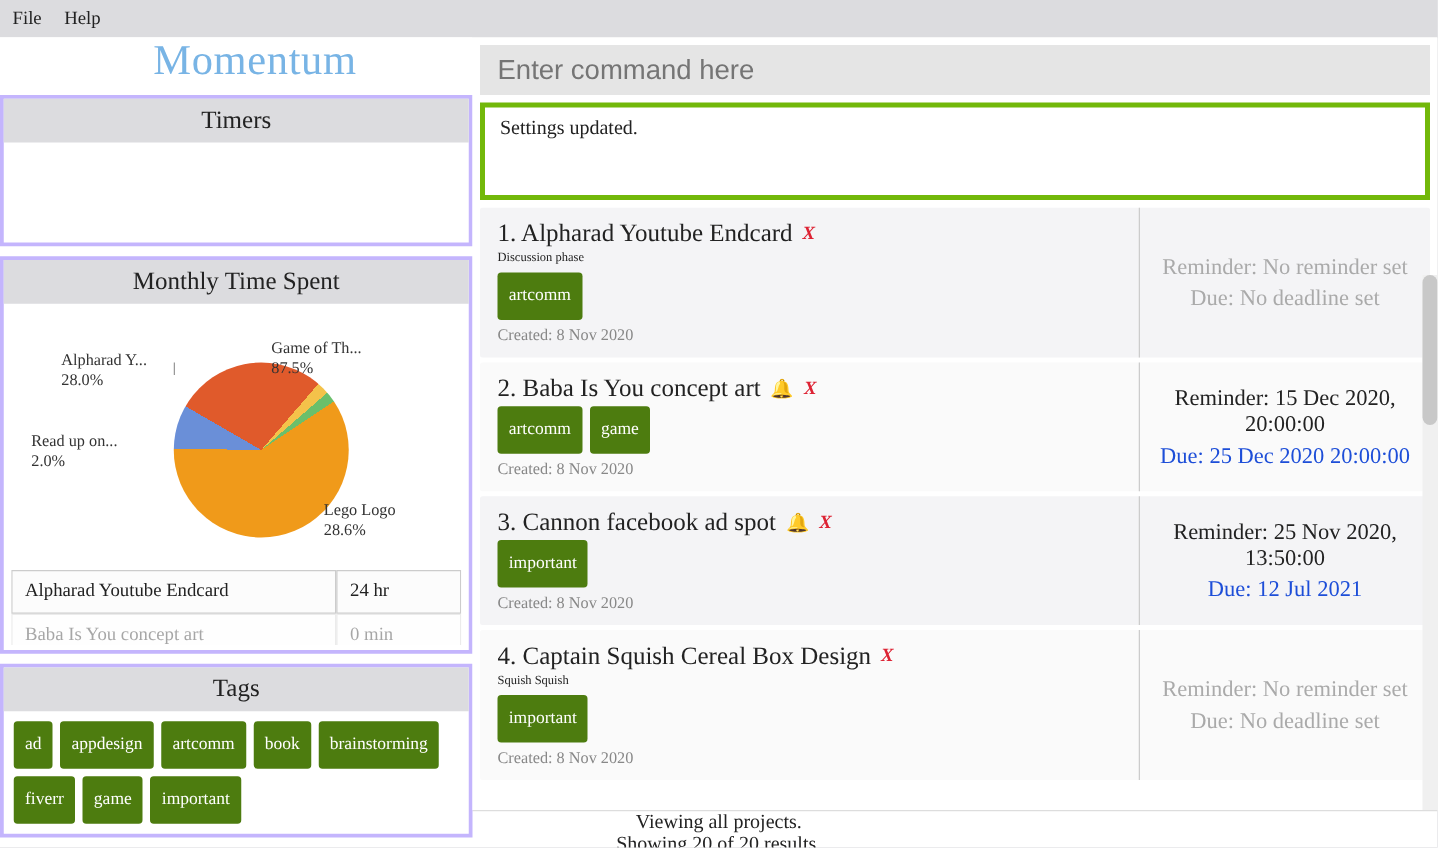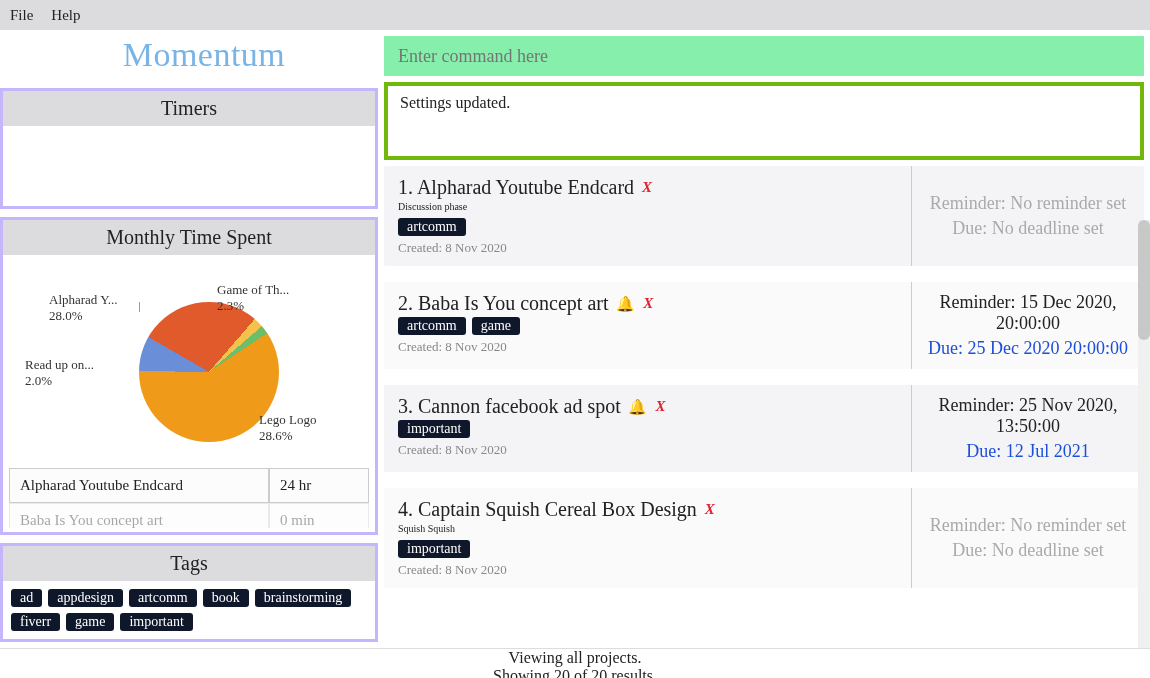--- a/index.html
+++ b/index.html
@@ -21,25 +21,25 @@
   .lbl2 { left: 208px; top: 0px; width: 100px; text-align: left; }
   .lbl3 { left: 16px; top: 75px; width: 100px; text-align: left; }
   .lbl4 { left: 250px; top: 130px; width: 100px; text-align: left; }
   .line { position: absolute; background: #999; }
   .time-table { display: flex; flex-direction: column; margin-top: 6px; max-height: 60px; overflow: hidden; }
   .time-row { display: flex; }
   .time-row > div { border: 1px solid #ccc; padding: 8px 10px; background: #fcfcfc; font-family: Georgia, serif; font-size: 15px; }
   .time-row > div:first-child { flex: 1; }
   .time-row > div:last-child { width: 100px; text-align: left; }
   .tags-body { padding: 8px; display: flex; flex-wrap: wrap; gap: 6px; }
-  .tag-chip { background: #0f172a; color: #fff; padding: 1px 9px; border-radius: 3px; font-family: Georgia, serif; font-size: 14px; cursor: pointer; }
+  .tag-chip { background: #4d7c0f; color: #fff; padding: 11px 9px; border-radius: 3px; font-family: Georgia, serif; font-size: 14px; cursor: pointer; }
   .main { flex: 1; display: flex; flex-direction: column; background: #fff; position: relative;}
-  .cmd-input { height: 40px; border: none; background: #86efac; padding: 0 14px; font-size: 18px; font-family: Liberation Serif, serif; color: #777; outline: none; margin: 6px 6px 4px 6px; }
+  .cmd-input { height: 40px; border: none; background: #e5e5e5; padding: 0 14px; font-size: 22px; font-family: Liberation Sans, sans-serif; color: #777; outline: none; margin: 6px 6px 4px 6px; }
   .status-box { border: 4px solid #72b80a; background: #fff; margin: 2px 6px 6px 6px; height: 78px; padding: 8px 12px; font-family: Georgia, serif; font-size: 16px; }
-  .project-list { flex: 1; overflow-y: auto; display: flex; flex-direction: column; gap: 16px; padding: 0 6px 6px 6px; }
+  .project-list { flex: 1; overflow-y: auto; display: flex; flex-direction: column; gap: 4px; padding: 0 6px 6px 6px; }
   .project-row { display: flex; background: #f4f4f6; border-radius: 2px; }
   .project-row:nth-child(even) { background: #fafafa; }
   .proj-main { flex: 1; padding: 10px 14px; border-right: 1px solid #ccc; }
   .proj-title { font-size: 20px; font-family: Georgia, serif; margin-bottom: 2px; display: flex; align-items: center; gap: 8px;}
   .proj-desc { font-size: 10px; font-family: Georgia, serif; margin-bottom: 6px; color: #222;}
   .proj-tags { display: flex; gap: 6px; margin-bottom: 4px; }
   .proj-created { font-size: 13px; color: #888; font-family: Georgia, serif; }
   .proj-side { width: 232px; padding: 10px 12px; text-align: center; font-family: Georgia, serif; font-size: 18px; display: flex; flex-direction: column; justify-content: center; gap: 4px;}
   .grayed { color: #aaa; }
   .due-green { color: #1d4ed8; }
@@ -71,21 +71,21 @@
 
     <div class="panel">
       <div class="panel-header">Monthly Time Spent</div>
       <div class="monthly-body">
         <div class="chart-wrap">
           <div class="pie" id="pie-slice" style="background: conic-gradient(from -60deg, rgb(224, 90, 43) 0deg, rgb(224, 90, 43) 100.8deg, rgb(244, 194, 74) 100.8deg, rgb(244, 194, 74) 109.08deg, rgb(107, 191, 107) 109.08deg, rgb(107, 191, 107) 116.28deg, rgb(240, 154, 26) 116.28deg, rgb(240, 154, 26) 330.84deg, rgb(106, 143, 216) 330.84deg, rgb(106, 143, 216) 360deg);"></div>
           <div class="chart-label lbl1">
             <span>Alpharad Y...</span><br><span>28.0%</span>
           </div>
           <div class="chart-label lbl2">
-            <span>Game of Th...</span><br><span>2.3%</span>
+            <span>Game of Th...</span><br><span>87.5%</span>
           </div>
           <div class="chart-label lbl3">
             <span>Read up on...</span><br><span>2.0%</span>
           </div>
           <div class="chart-label lbl4">
             <span>Lego Logo</span><br><span>28.6%</span>
           </div>
           <div class="line" style="left:130px; top:20px; width:1px; height:10px;"></div>
         </div>
         <div class="time-table">

